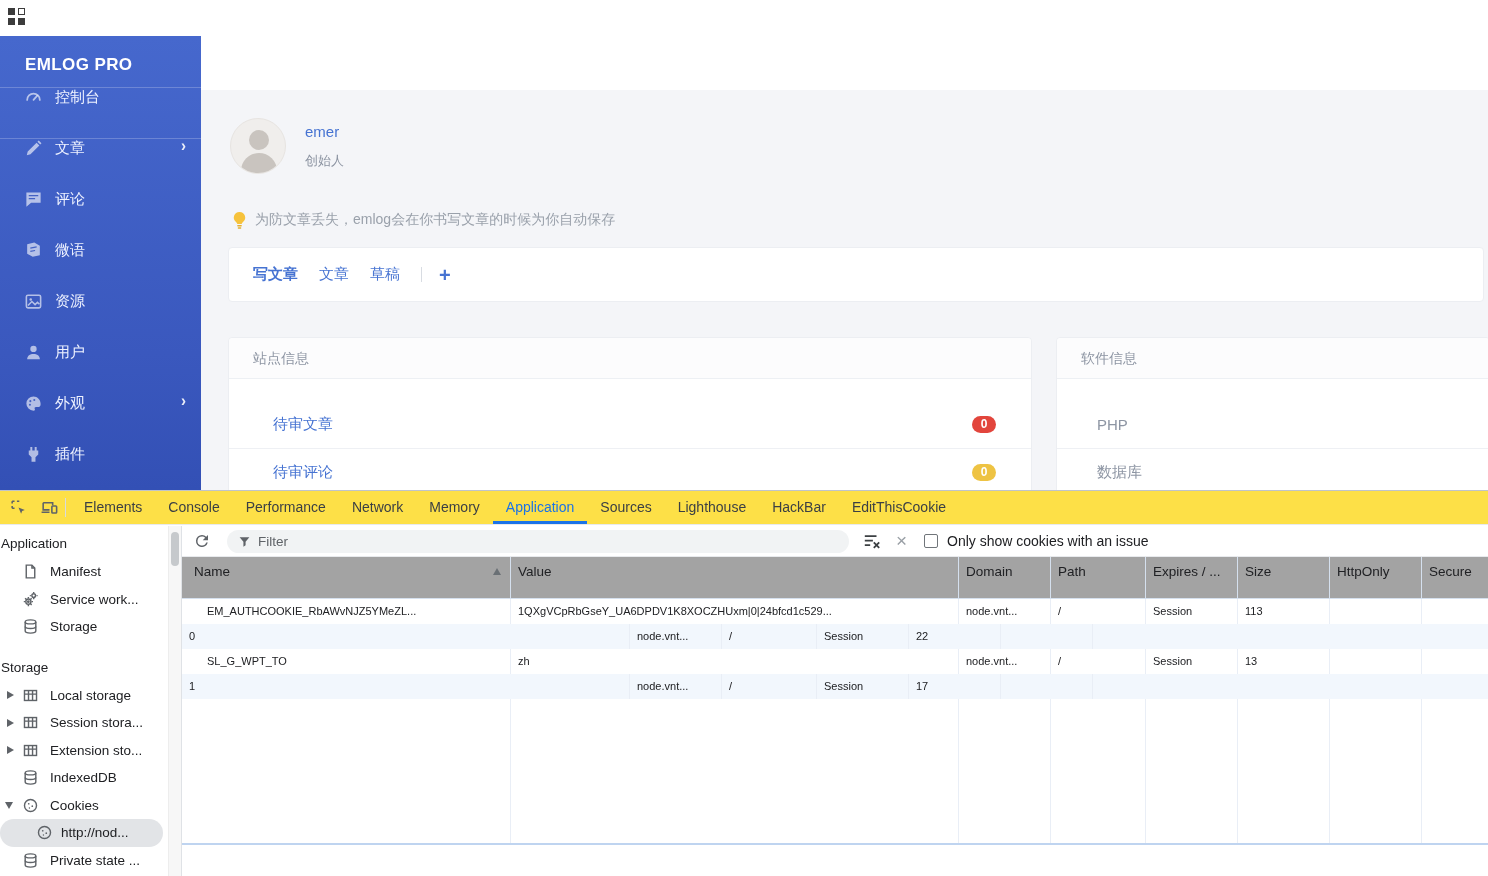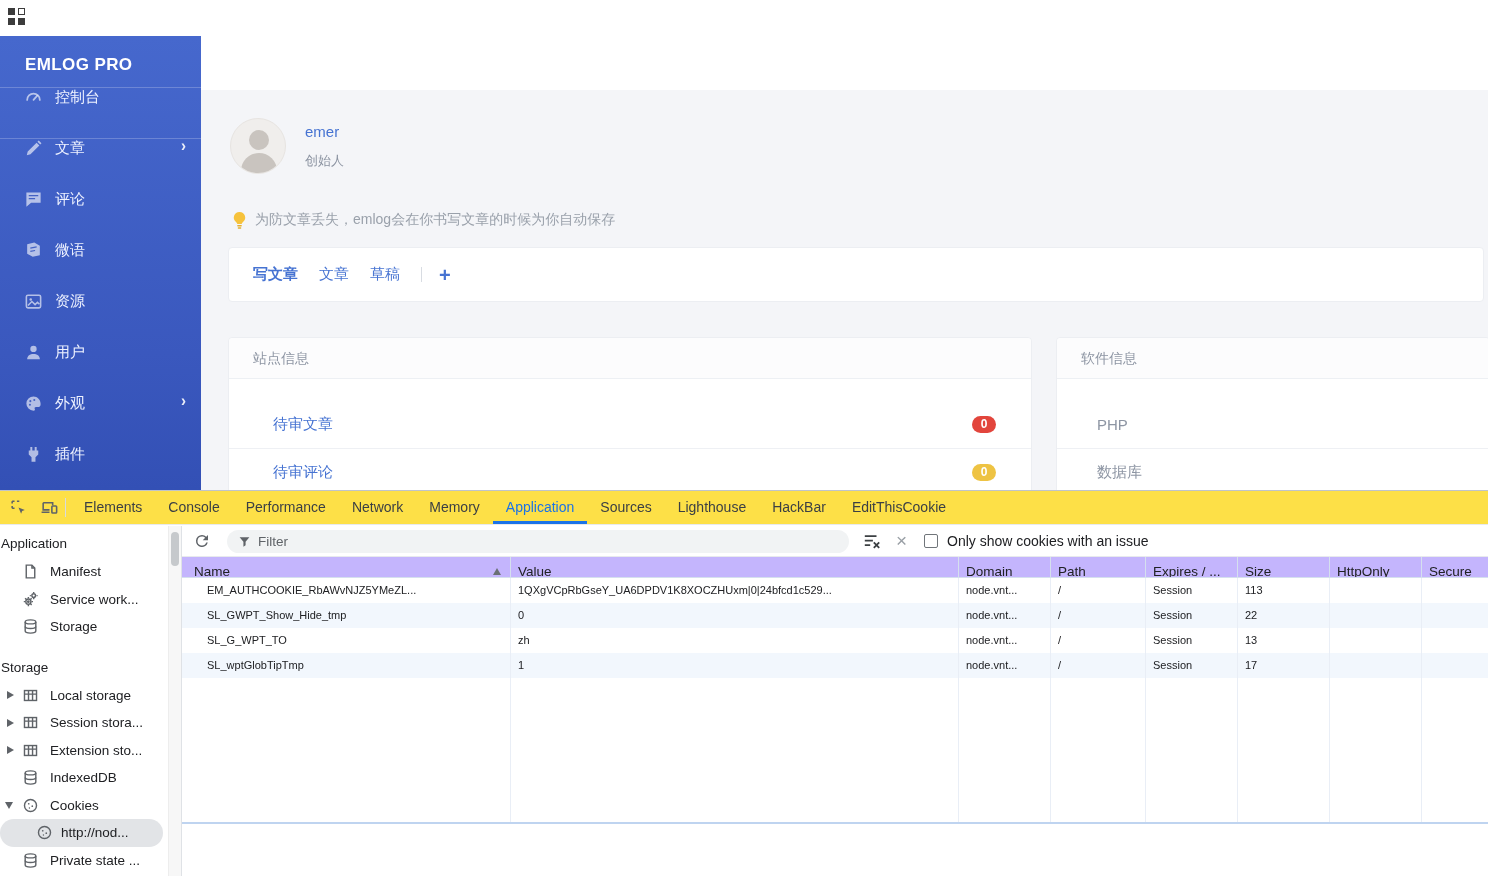--- a/index.html
+++ b/index.html
@@ -82,21 +82,21 @@
   .icon-refresh{position:absolute;left:11px;top:6px;width:18px;height:18px;color:#5f6368;cursor:pointer}
   .filter-pill{position:absolute;left:45px;top:4px;width:622px;height:23px;border-radius:12px;background:#f1f3f4;display:flex;align-items:center;padding-left:11px;gap:7px;cursor:text}
   .filter-pill svg{width:13px;height:13px;color:#5f6368;flex:none}
   .filter-pill input{border:none;outline:none;background:transparent;font-size:13.5px;color:#202124;width:560px;font-family:inherit}
   .filter-pill input::placeholder{color:#5f6368}
   .icon-clearlist{position:absolute;left:681px;top:7px;width:18px;height:17px;color:#3c4043;cursor:pointer}
   .icon-x{position:absolute;left:714px;top:3px;font-size:19px;color:#9aa0a6;cursor:pointer;line-height:24px}
   .dt-check{position:absolute;left:742px;top:8px;width:14px;height:14px;border:1.5px solid #70757a;border-radius:2px;background:#fff;cursor:pointer}
   .dt-checklabel{position:absolute;left:765px;top:7px;font-size:14px;color:#202124}
 
-  .grid-header{display:flex;height:21px;background:#c4b5fd;border-bottom:1px solid #d5e0ee}
+  .grid-header{display:flex;height:42px;background:#a3a3a3;border-bottom:1px solid #d5e0ee}
   .gh{position:relative;font-size:13.5px;color:#202124;line-height:29px;padding-left:7px;border-right:1px solid #d5e0ee;white-space:nowrap;overflow:hidden;cursor:pointer}
   .gh.c0{padding-left:12px}
   .gh.c7{border-right:none}
   .sort-up{position:absolute;right:9px;top:11px;width:0;height:0;border-bottom:7px solid #6a7075;border-left:4.5px solid transparent;border-right:4.5px solid transparent}
   .grid-row{display:flex;height:25px;cursor:default}
   .grid-row:nth-child(even){background:#f2f7fd}
   .gc{font-size:11px;color:#202124;line-height:25px;padding-left:7px;border-right:1px solid #e9eef6;white-space:nowrap;overflow:hidden;text-overflow:ellipsis}
   .gc.c0{padding-left:25px}
   .gc.c7{border-right:none}
   .gc.num{text-align:left;padding-right:9px}
@@ -442,41 +442,39 @@
             <div class="gc c0">EM_AUTHCOOKIE_RbAWvNJZ5YMeZL...</div>
             <div class="gc c1">1QXgVCpRbGseY_UA6DPDV1K8XOCZHUxm|0|24bfcd1c529...</div>
             <div class="gc c2">node.vnt...</div>
             <div class="gc c3">/</div>
             <div class="gc c4">Session</div>
             <div class="gc c5 num">113</div>
             <div class="gc c6"></div>
             <div class="gc c7"></div>
           </div>
           <div class="grid-row">
-            <div class="gc c0">SL_GWPT_Show_Hide_tmp</div>
             <div class="gc c1">0</div>
             <div class="gc c2">node.vnt...</div>
             <div class="gc c3">/</div>
             <div class="gc c4">Session</div>
             <div class="gc c5 num">22</div>
             <div class="gc c6"></div>
             <div class="gc c7"></div>
           </div>
           <div class="grid-row">
             <div class="gc c0">SL_G_WPT_TO</div>
             <div class="gc c1">zh</div>
             <div class="gc c2">node.vnt...</div>
             <div class="gc c3">/</div>
             <div class="gc c4">Session</div>
             <div class="gc c5 num">13</div>
             <div class="gc c6"></div>
             <div class="gc c7"></div>
           </div>
           <div class="grid-row">
-            <div class="gc c0">SL_wptGlobTipTmp</div>
             <div class="gc c1">1</div>
             <div class="gc c2">node.vnt...</div>
             <div class="gc c3">/</div>
             <div class="gc c4">Session</div>
             <div class="gc c5 num">17</div>
             <div class="gc c6"></div>
             <div class="gc c7"></div>
           </div>
         </div>
 

